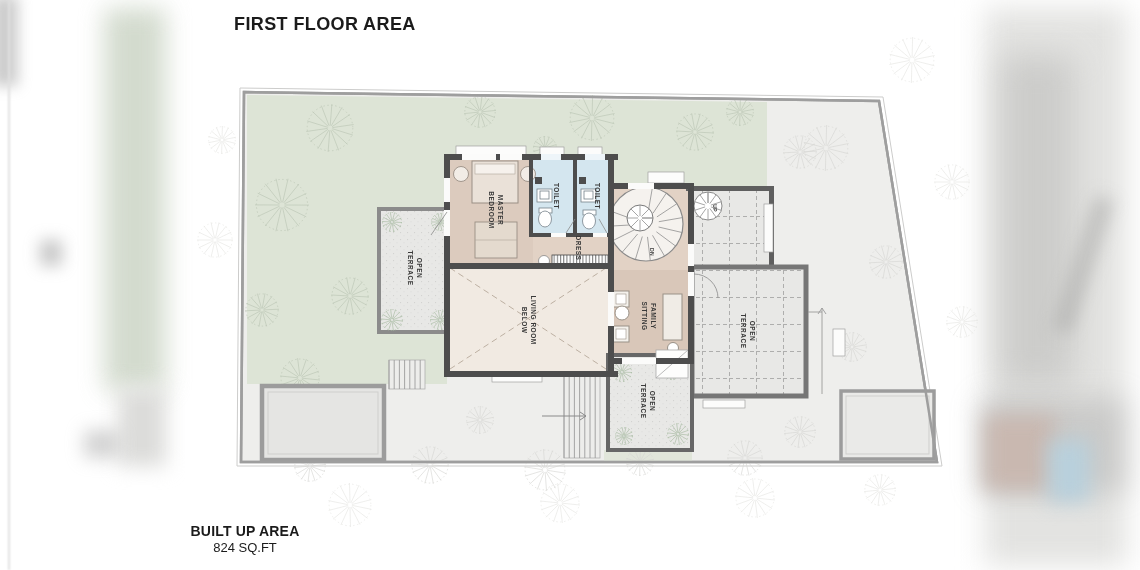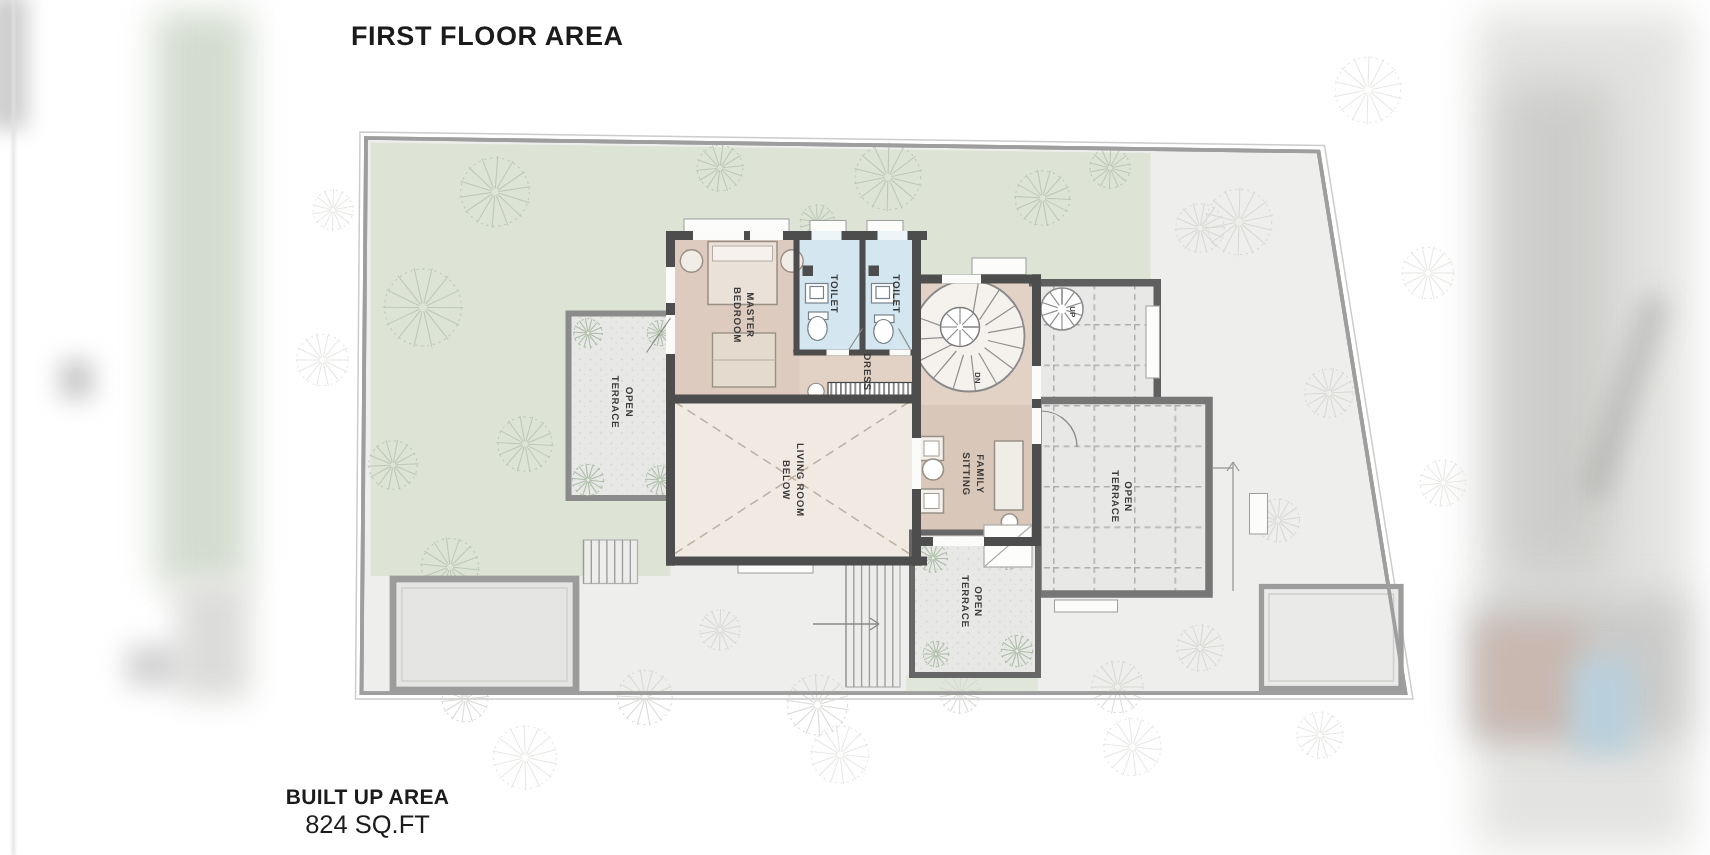--- a/index.html
+++ b/index.html
@@ -9,21 +9,21 @@
   }
   .blob{position:absolute;pointer-events:none;}
   #plan-title{
     position:absolute;left:234px;top:14px;
     font-size:18px;font-weight:bold;color:#1b1b1b;letter-spacing:.4px;
   }
   #area-block{
     position:absolute;left:176px;top:523px;width:112px;text-align:center;color:#1b1b1b;margin-left:13px;
   }
   #area-block .l1{font-size:14px;font-weight:bold;letter-spacing:.2px;}
-  #area-block .l2{font-size:17px;margin-top:1px;}
+  #area-block .l2{font-size:13px;margin-top:1px;}
   svg text{font-family:"Liberation Sans",sans-serif;}
   .rlbl text{font-weight:bold;font-size:6.5px;fill:#3a3a3a;text-anchor:middle;letter-spacing:.5px;}
   .slbl text{font-weight:bold;font-size:5px;fill:#3a3a3a;text-anchor:middle;letter-spacing:.3px;}
   .tree{fill:none;stroke-width:.7;}
   .treads{stroke:#9c9c9c;stroke-width:.9;}
   .spiral{stroke:#8f8f8f;stroke-width:.8;}
 </style>
 </head>
 <body>
 

